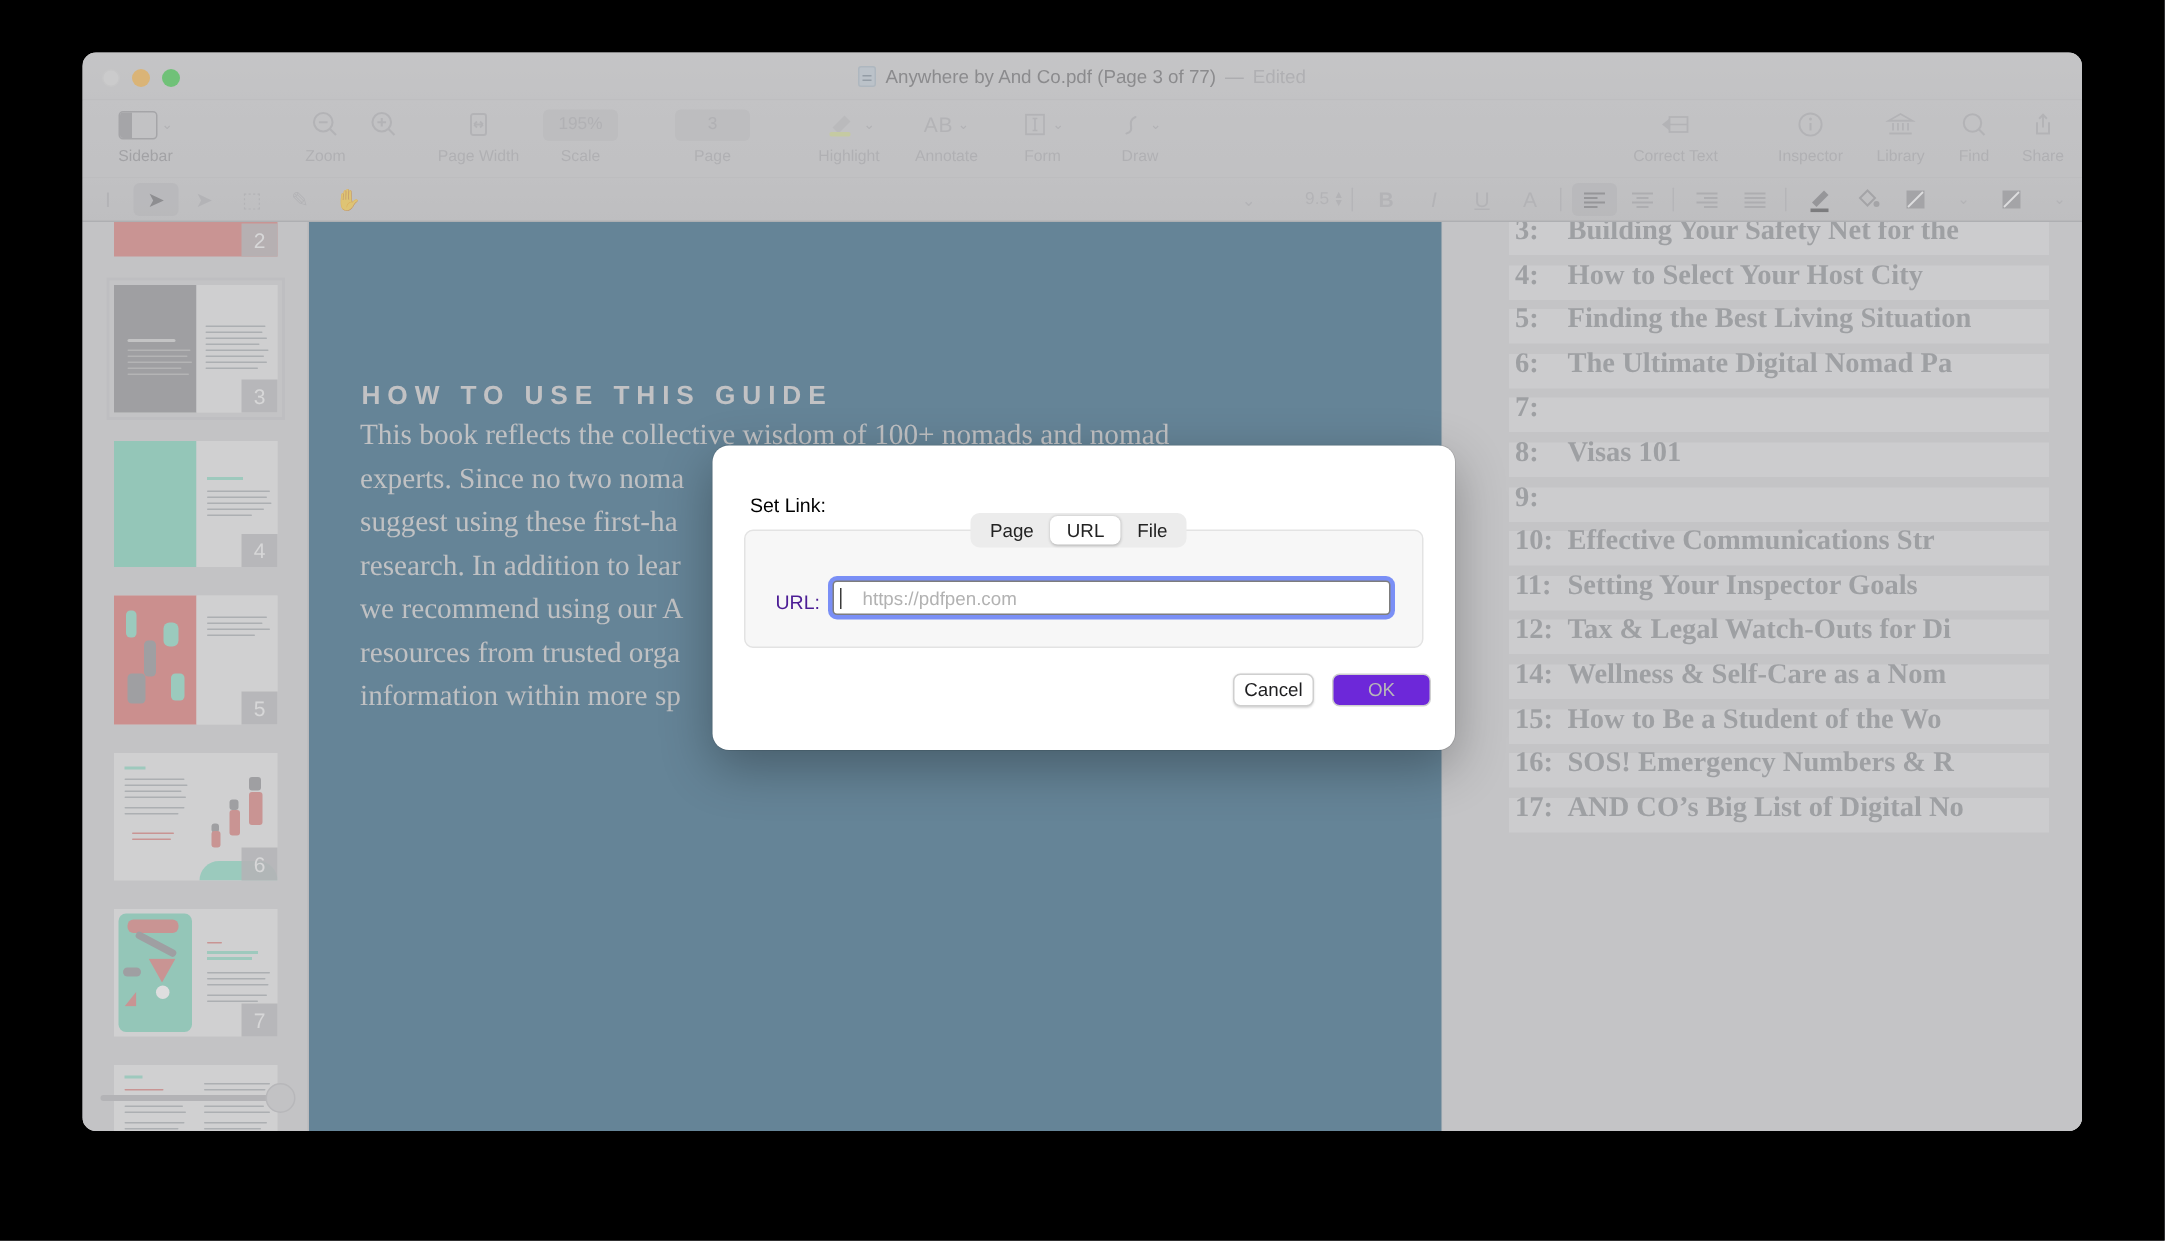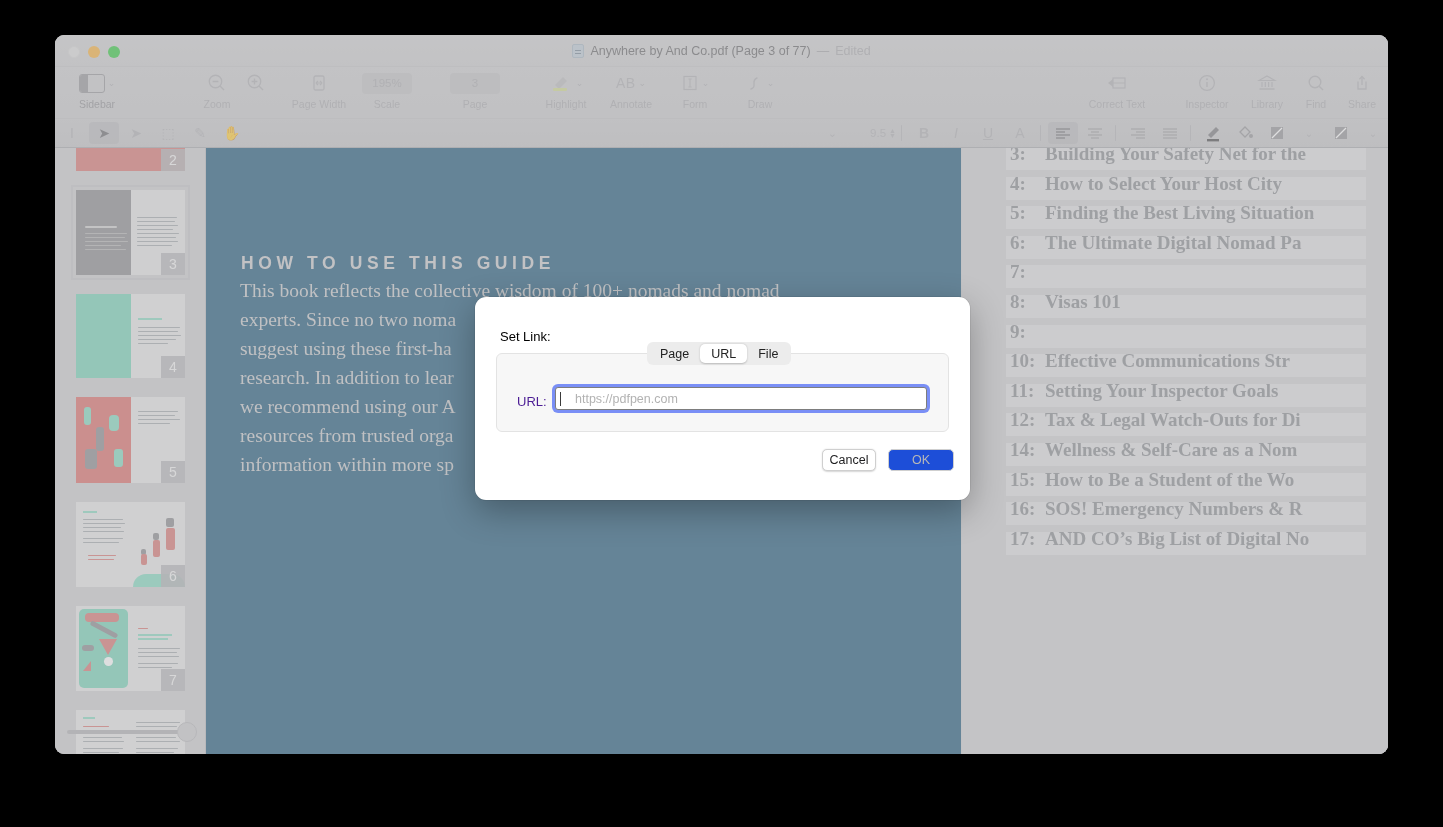--- a/index.html
+++ b/index.html
@@ -253,21 +253,21 @@
 
   .dlg-btn {
     position: absolute; top: 152px; height: 22px;
     border-radius: 5px; background: #fff;
     border: .5px solid #cfcfcf;
     box-shadow: 0 .5px 1.5px rgba(0,0,0,.16);
     display: flex; align-items: center; justify-content: center;
     font-size: 12.5px; color: #1d1d1f;
   }
   #btn-cancel { right: 94px; width: 54px; }
-  #btn-ok { right: 16px; width: 66px; color: #b8b8b8; box-shadow: none; background:#1d4ed8; }
+  #btn-ok { right: 16px; width: 66px; color: #b8b8b8; box-shadow: none; background:#6d28d9; }
 </style>
 </head>
 <body>
 
 <div id="window">
 
   <div id="titlebar">
     <div class="lights">
       <span class="light l-close"></span>
       <span class="light l-min"></span>

